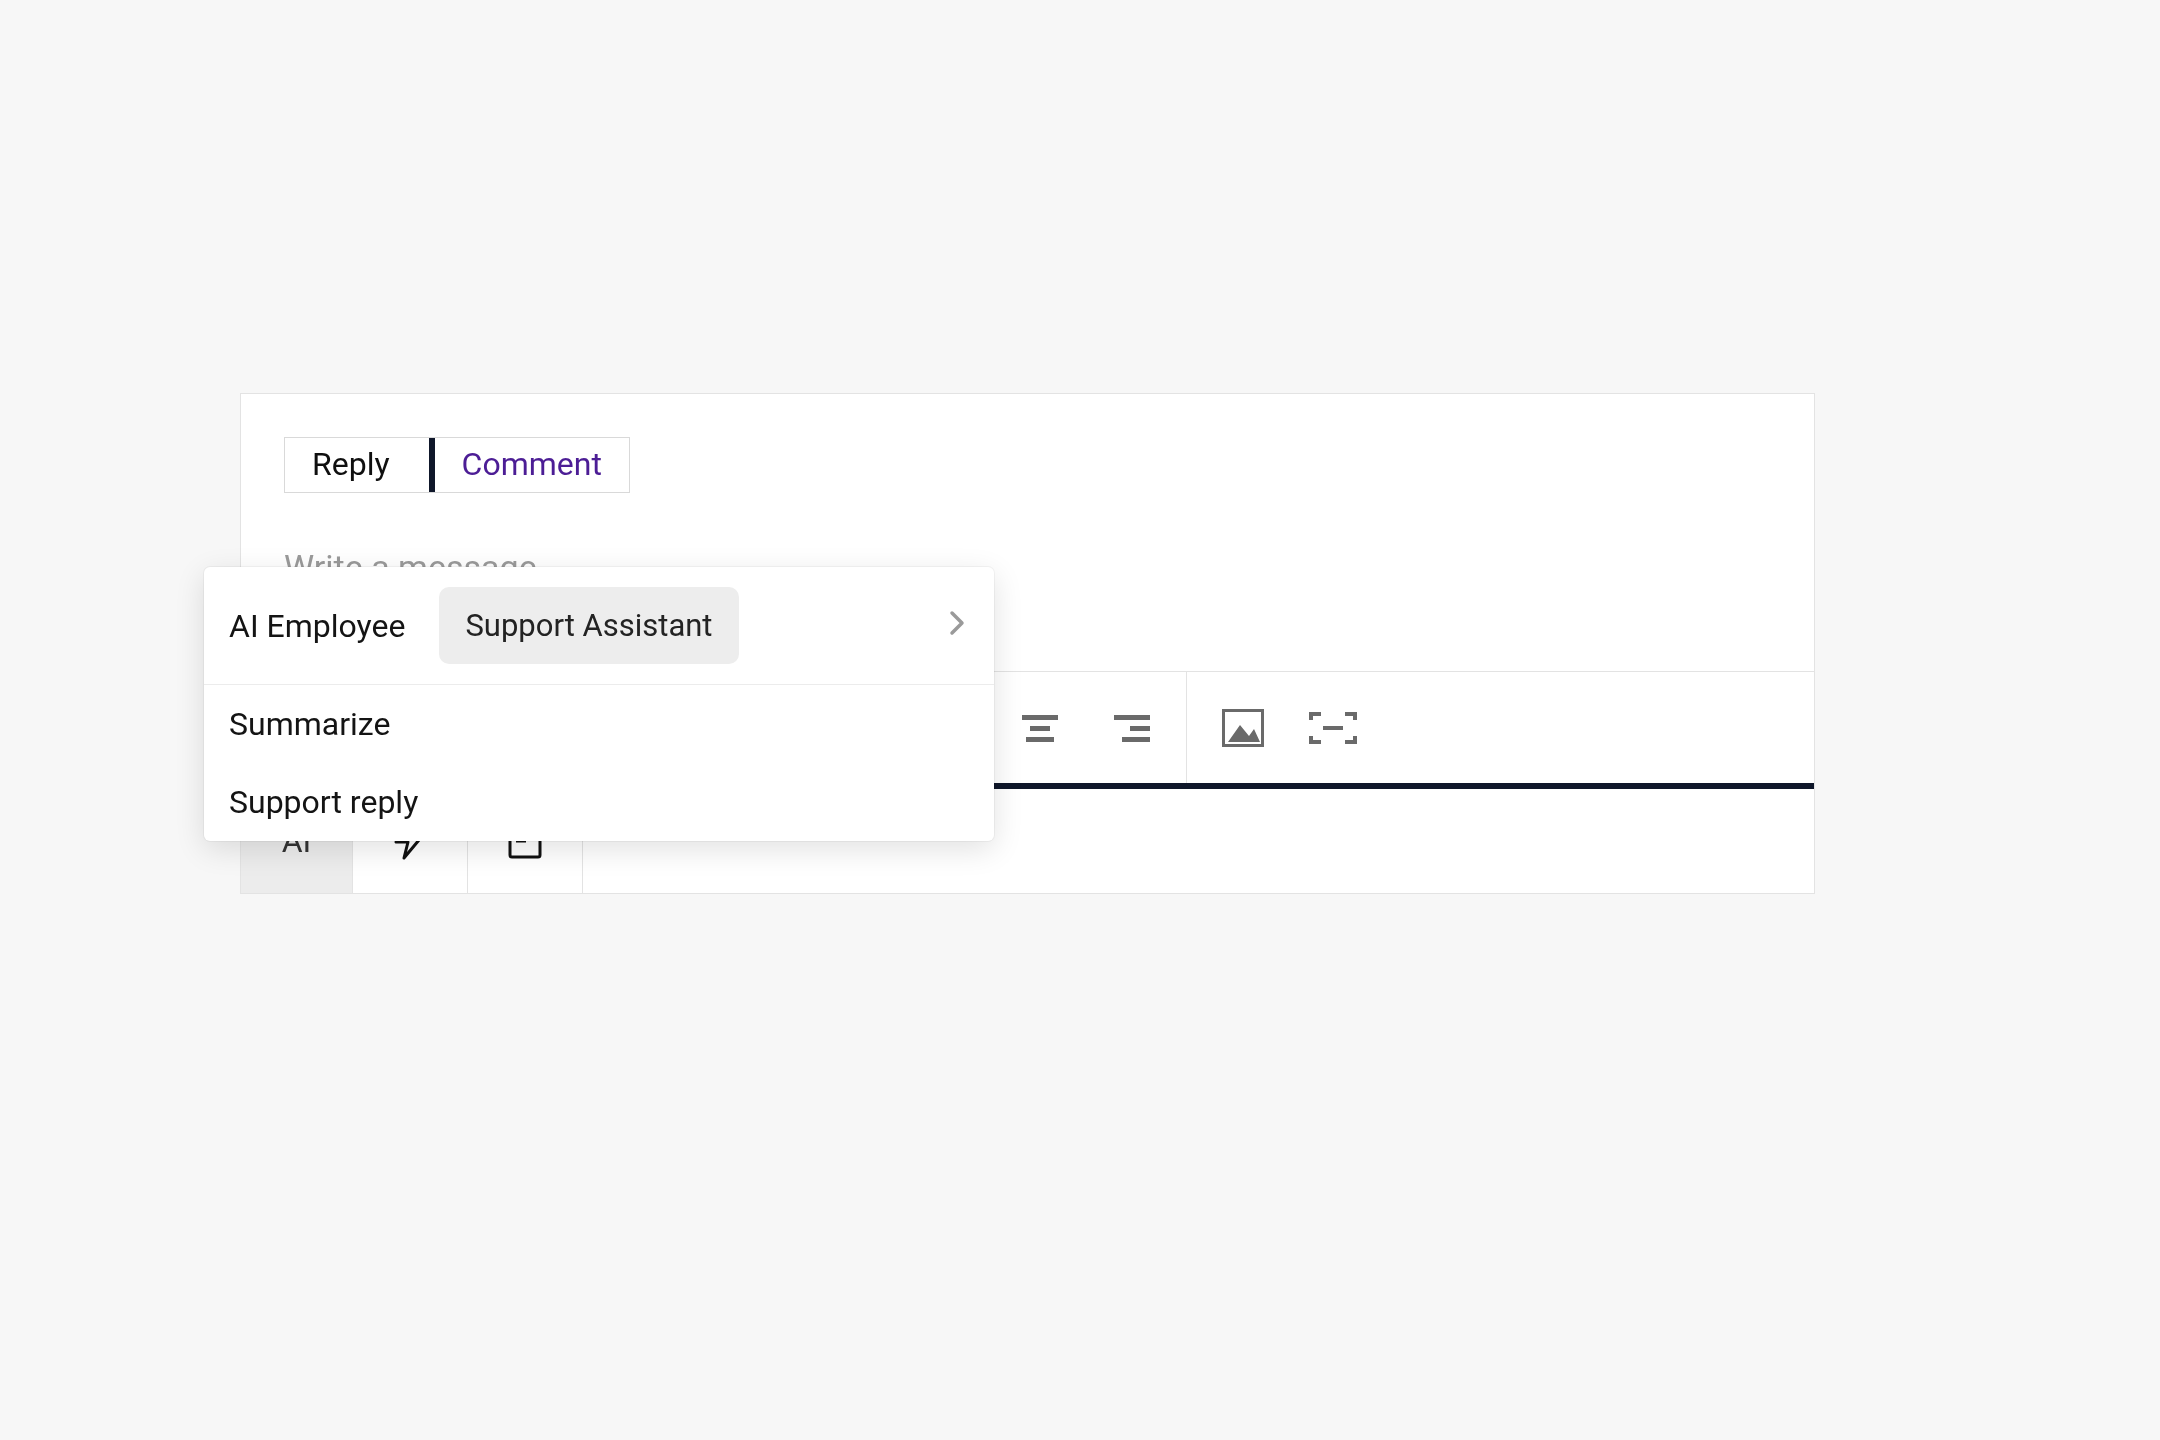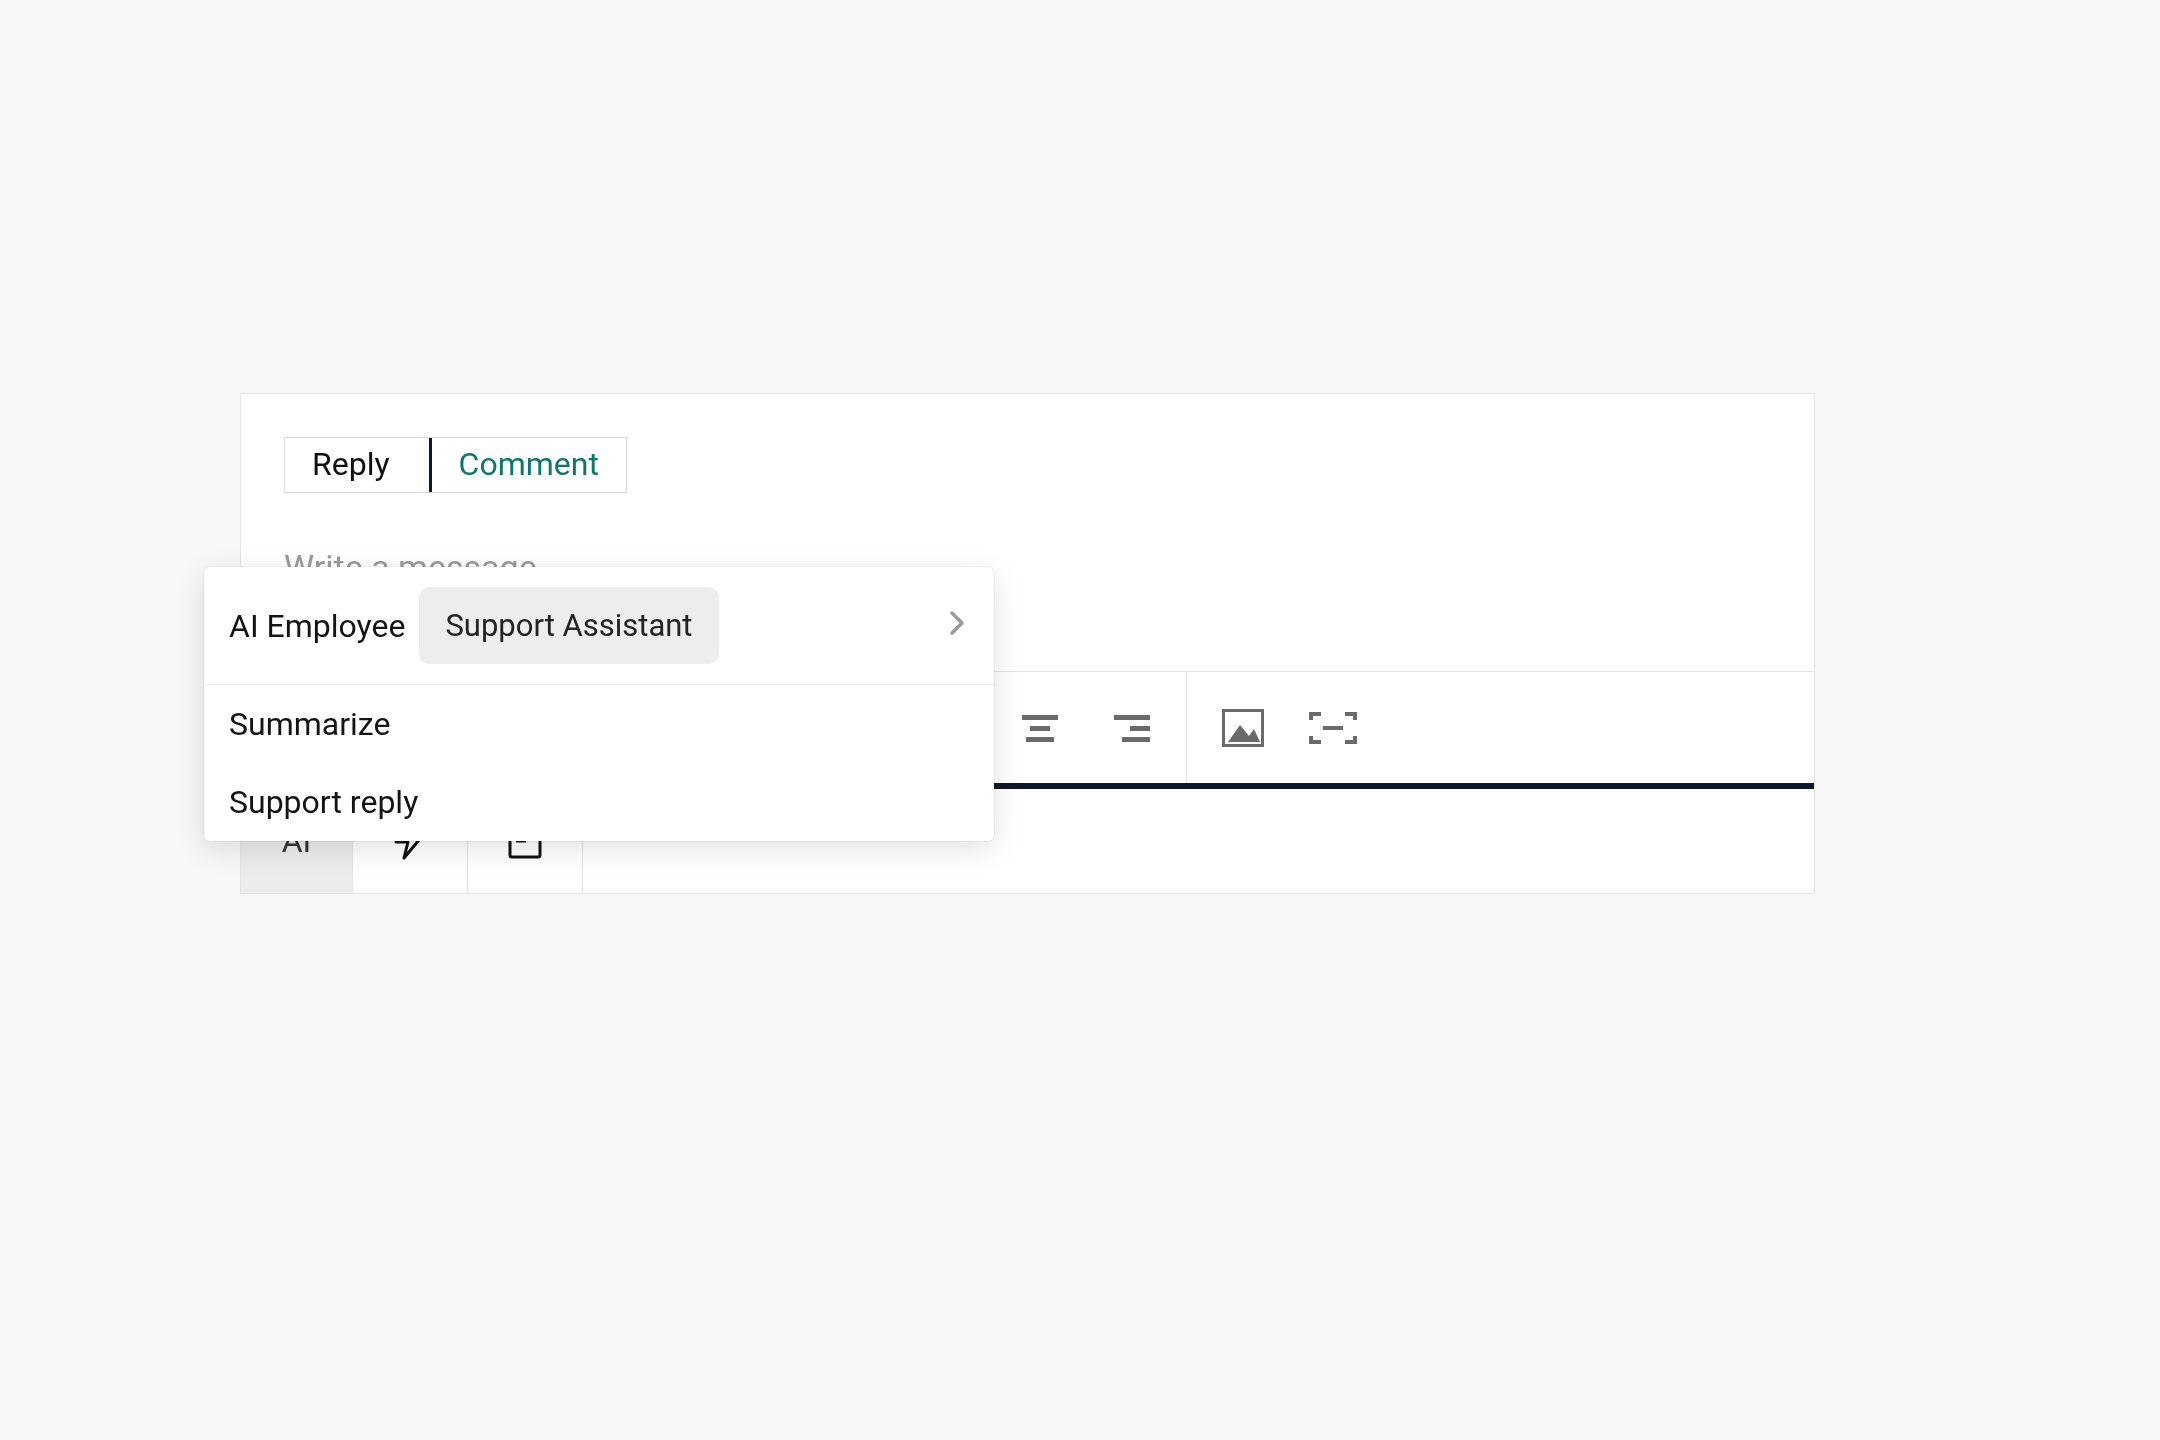--- a/index.html
+++ b/index.html
@@ -28,22 +28,22 @@
   .tab {
     padding: 10px 27px 12px 27px;
     font-size: 32px;
     line-height: 1;
     color: #0f0f0f;
     background: #ffffff;
     cursor: pointer;
     user-select: none;
   }
   .tab.inactive {
-    color: #0f766e;
-    border-left: 3px solid #0f172a;
+    color: #4c1d95;
+    border-left: 6px solid #0f172a;
   }
   .editor {
     padding: 54px 43px 84px 43px;
   }
   .placeholder {
     font-size: 34px;
     color: #9a9a9a;
   }
   .toolbar {
     display: flex;
@@ -130,21 +130,21 @@
     align-items: center;
     padding: 20px 25px;
     font-size: 32px;
     color: #141414;
     cursor: pointer;
   }
   .menu-row:first-child {
     border-bottom: 1px solid #ececec;
     justify-content: space-between;
   }
-  .menu-row-left { display:flex; align-items:center; gap: 14px; }
+  .menu-row-left { display:flex; align-items:center; gap: 34px; }
   .menu-label {}
   .pill {
     background: #ededed;
     border-radius: 10px;
     padding: 20px 26px;
     font-size: 31px;
     color: #232323;
   }
   .chev {
     color: #9a9a9a;

